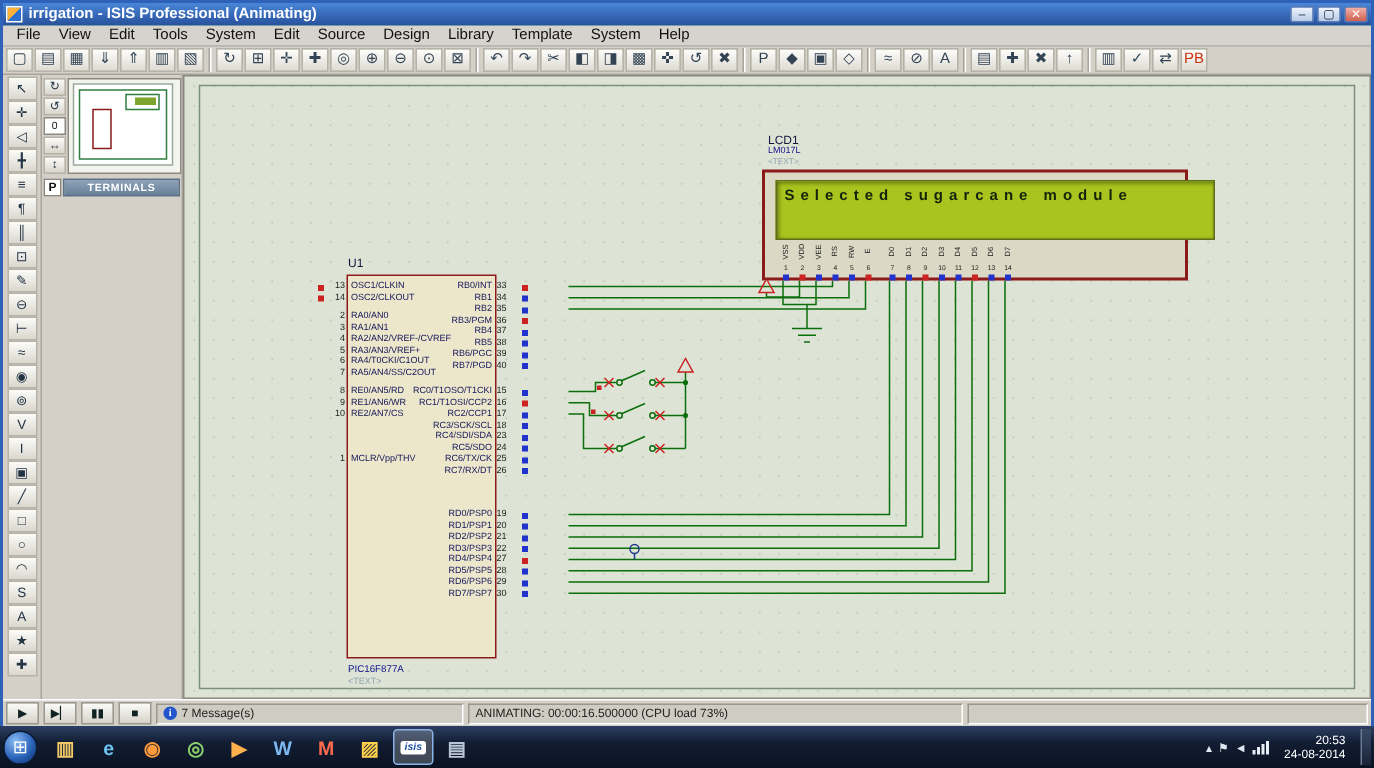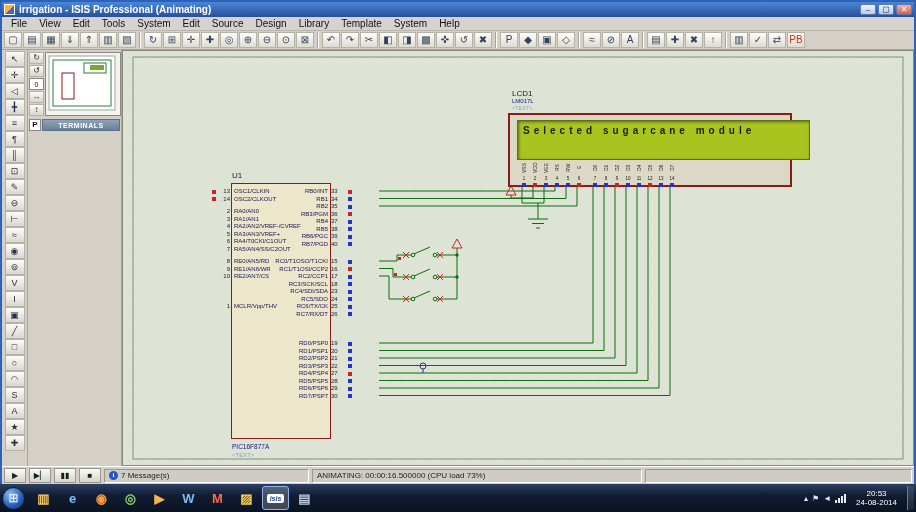--- a/index.html
+++ b/index.html
@@ -85,21 +85,21 @@
 
 .taskbar{position:absolute;left:0;right:0;bottom:0;height:28px;background:linear-gradient(#2c3f63,#121d33 40%,#0a1322);display:flex;align-items:center;padding:0 2px;gap:2px}
 .startorb{width:23px;height:23px;border-radius:50%;background:radial-gradient(circle at 35% 30%,#8cbdf5,#2a63b8 55%,#0b2f66);border:1px solid #0a1a33;color:#fff;font-size:12px;line-height:21px;text-align:center;margin-right:3px}
 .tkicon{width:27px;height:24px;border-radius:3px;display:flex;align-items:center;justify-content:center;font-size:13px;font-weight:bold;color:#fff}
 .tkicon.active{background:rgba(255,255,255,.22);border:1px solid #8ab4e8}
 .isisbadge{background:#fff;border-radius:2px;color:#1b4fa0;font-size:7px;font-style:italic;font-weight:bold;padding:1px 3px}
 .tray{margin-left:auto;display:flex;align-items:center;gap:4px;color:#e8eef6;font-size:8px}
 .trayicon{font-size:8px;color:#dfe7f2}
 .net{display:inline-flex;align-items:flex-end;gap:1px;height:9px}
 .net i{display:block;width:2px;background:#e8eef6}
-.clock{text-align:center;color:#fff;font-size:8px;line-height:9px;padding:0 6px}
+.clock{text-align:right;color:#fff;font-size:8px;line-height:9px;padding:0 6px}
 .showdesk{width:7px;height:24px;border-left:1px solid #6a7a94;background:linear-gradient(#3a4a66,#1a2438)}
 </style>
 </head>
 <body>
 
 <div class="screen">
   <div class="app">
 
     <div class="titlebar">
       <span class="appicon"></span>

